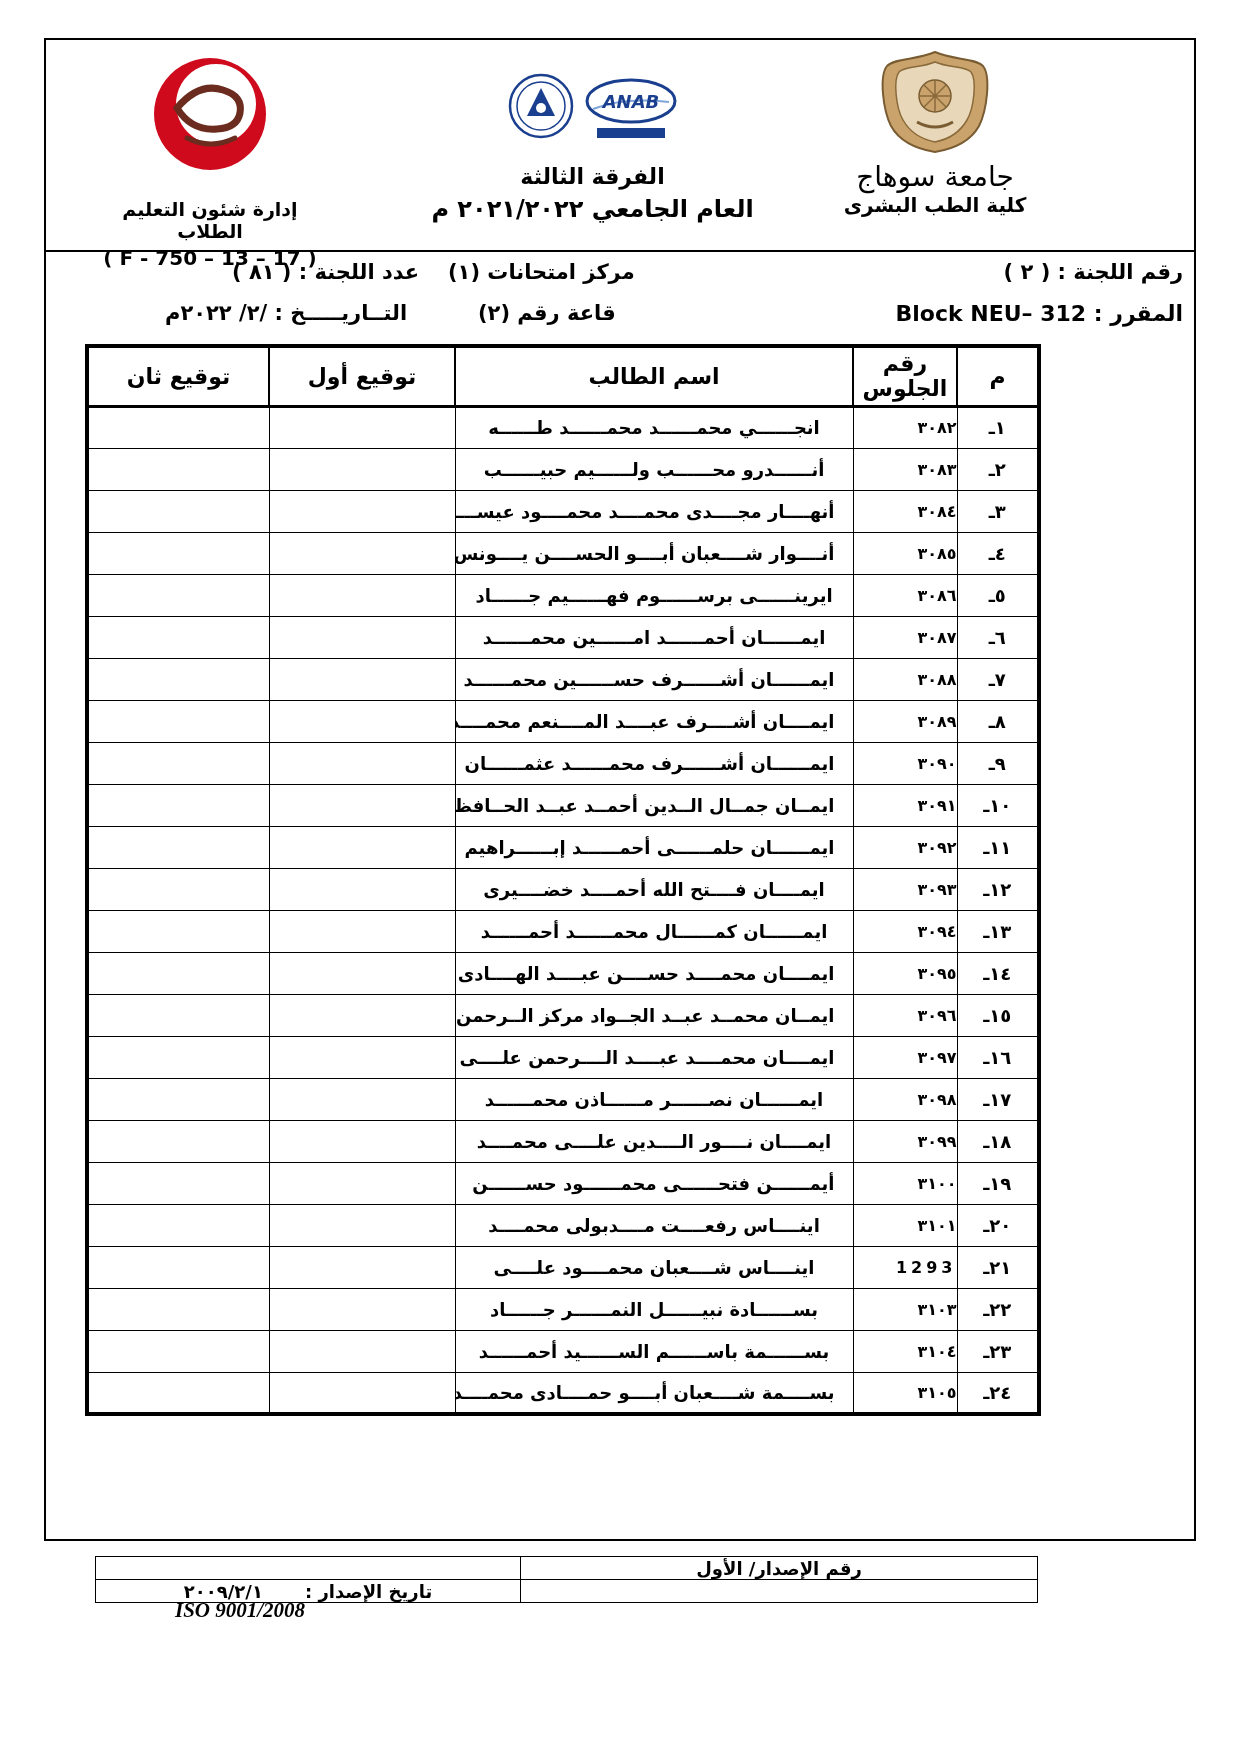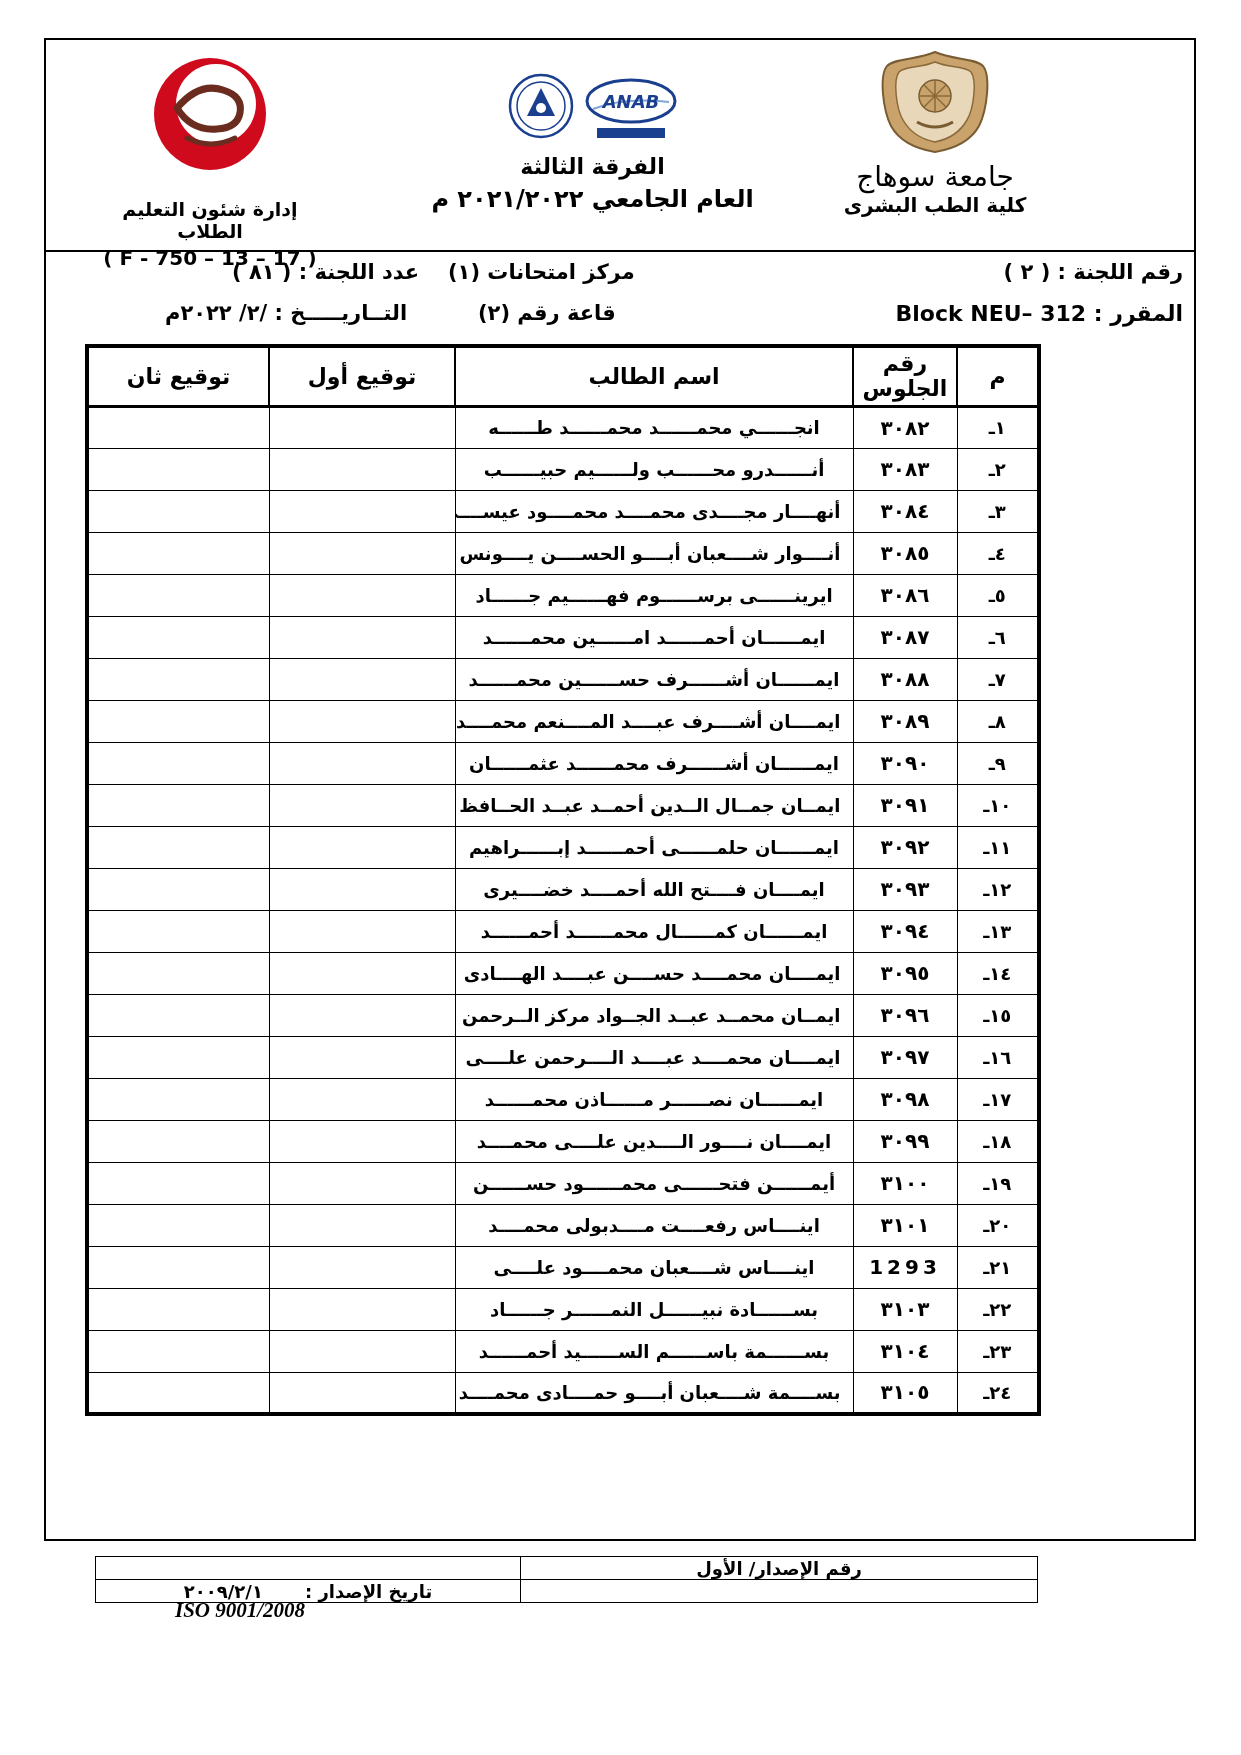--- a/index.html
+++ b/index.html
@@ -13,21 +13,21 @@
   .outer-frame { position:absolute; left:44px; top:38px; width:1152px; height:1503px; border:2px solid #000; }
 
   
   .hdr-block { position:absolute; text-align:center; }
   .hdr-right  { left:805px; top:50px; width:260px; }
   .hdr-center { left:420px; top:72px; width:345px; }
   .hdr-left   { left:92px;  top:50px; width:236px; }
   .logo-row { display:flex; justify-content:center; align-items:flex-end; gap:8px; }
   .org-line1 { font-size:28px; font-weight:normal; margin-top:2px; }
   .org-line2 { font-size:20px; font-weight:bold; }
-  .grade-line { font-size:22px; font-weight:bold; margin-top:10px; }
+  .grade-line { font-size:22px; font-weight:bold; margin-top:20px; }
   .year-line  { font-size:24px; font-weight:bold; margin-top:6px; white-space:nowrap; }
   .dept-line  { font-size:19px; font-weight:bold; margin-top:12px; }
   .form-code  { font-size:20px; font-weight:bold; direction:ltr; margin-top:4px; }
 
   .hdr-divider { position:absolute; left:44px; top:250px; width:1152px; border-top:2px solid #000; }
 
   
   .info-item { position:absolute; font-size:21px; font-weight:bold; white-space:nowrap; }
   .i-committee { right:58px;  top:260px; }
   .i-center    { left:448px;  top:260px; }
@@ -42,22 +42,22 @@
     border-collapse:collapse; direction:rtl; table-layout:fixed;
     border:4px solid #000;
   }
   .exam-table thead th {
     border:2px solid #000; border-bottom:3px solid #000;
     font-size:22px; font-weight:bold; height:60px;
     text-align:center; vertical-align:middle; line-height:1.15; padding:2px;
   }
   .exam-table tbody td { border:1px solid #000; height:42px; vertical-align:middle; }
   .c-index { font-size:18px; font-weight:bold; text-align:center; }
-  .c-seat  { font-size:20px; font-weight:bold; text-align:center; letter-spacing:4px; }
-  .c-name  { font-size:18px; font-weight:bold; text-align:center; white-space:nowrap; overflow:hidden; padding:0 12px; }
+  .c-seat  { font-size:16px; font-weight:bold; letter-spacing:4px; }
+  .c-name  { font-size:18px; font-weight:bold; text-align:center; white-space:nowrap; overflow:hidden; padding:0 18px; }
   .c-sig   { background:#fff; }
 
   
   .footer-table {
     position:absolute; left:95px; top:1556px; width:942px;
     border-collapse:collapse; direction:rtl; table-layout:fixed;
   }
   .footer-table td {
     border:1px solid #000; height:23px; font-size:18px; font-weight:bold;
     text-align:center; vertical-align:middle;

